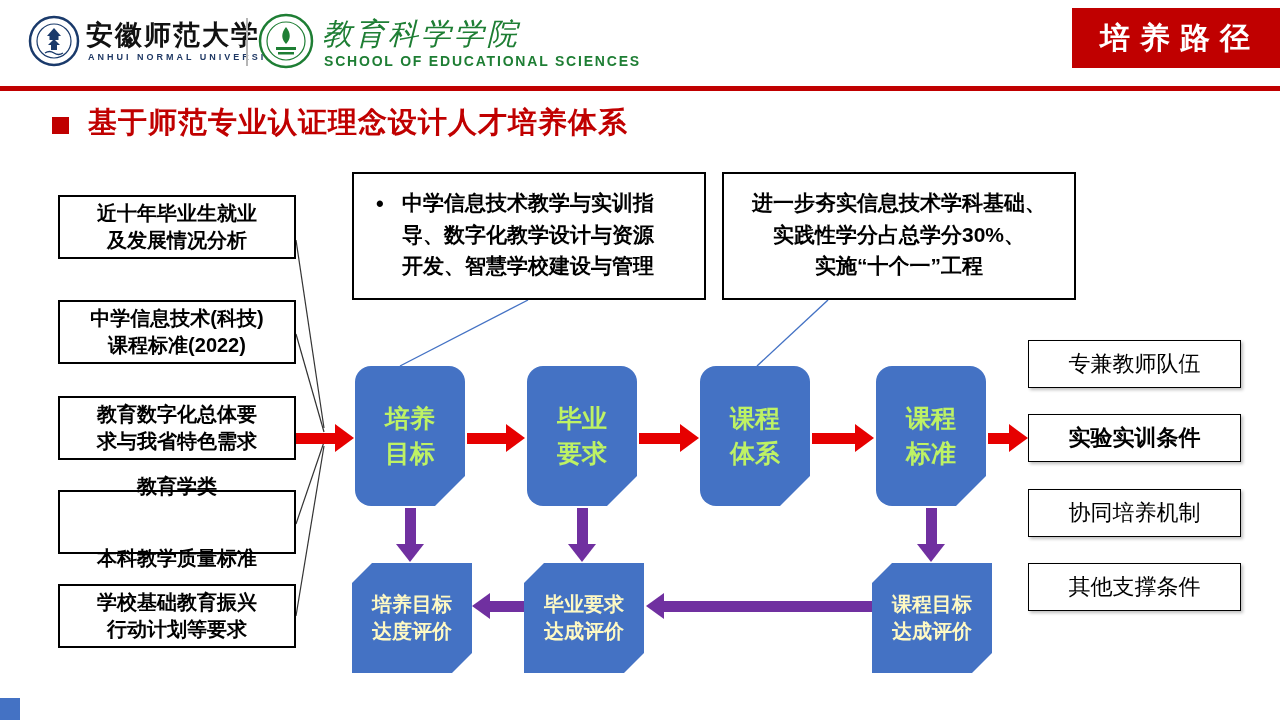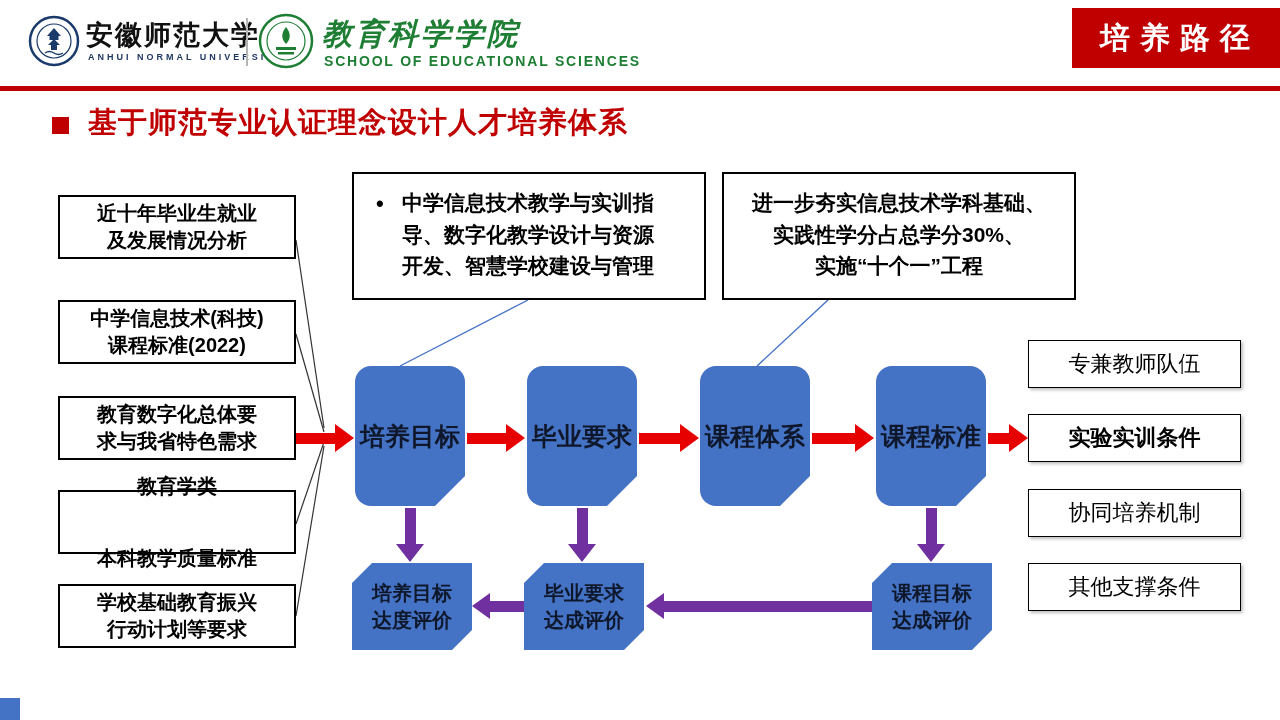--- a/index.html
+++ b/index.html
@@ -5,21 +5,21 @@
   html,body{margin:0;padding:0;background:#888;}
   .slide{
     position:relative;width:1280px;height:720px;background:#ffffff;
     font-family:"Liberation Sans","DejaVu Sans",sans-serif;overflow:hidden;margin:0 auto;
   }
   
   .emblem{position:absolute;}
   .univ-name{position:absolute;left:86px;top:17px;font-size:27px;font-weight:700;color:#111;letter-spacing:2px;font-family:"Liberation Serif","DejaVu Serif",serif;}
   .univ-en{position:absolute;left:88px;top:52px;font-size:9px;color:#1f3864;letter-spacing:3px;font-weight:700;}
   .logo-divider{position:absolute;left:246px;top:18px;width:2px;height:48px;background:#b5b5b5;}
-  .school-name{position:absolute;left:322px;top:14px;font-size:30px;font-weight:700;color:#1e7e34;letter-spacing:3px;font-family:"Liberation Serif","DejaVu Serif",serif;font-style:italic;}
+  .school-name{position:absolute;left:322px;top:14px;font-size:30px;font-weight:400;color:#1e7e34;letter-spacing:3px;font-family:"Liberation Serif","DejaVu Serif",serif;font-style:italic;}
   .school-en{position:absolute;left:324px;top:53px;font-size:14px;color:#1e7e34;letter-spacing:1.8px;font-weight:700;}
   .badge{
     position:absolute;right:0;top:8px;width:208px;height:60px;background:#c00000;
     color:#fff;font-size:30px;font-weight:700;letter-spacing:10px;
     display:flex;align-items:center;justify-content:center;padding-left:8px;box-sizing:border-box;
   }
   .top-rule{position:absolute;left:0;top:86px;width:1280px;height:5px;background:#c00000;}
   
   .title-bullet{position:absolute;left:52px;top:117px;width:17px;height:17px;background:#c00000;}
   .page-title{position:absolute;left:88px;top:103px;font-size:29px;font-weight:700;color:#c00000;letter-spacing:1px;}
@@ -39,28 +39,28 @@
     box-sizing:border-box;font-size:21px;font-weight:700;color:#000;line-height:1.5;
   }
   .callout .bullet{position:absolute;left:22px;top:13px;font-size:22px;}
   .callout .c-lines{position:absolute;left:48px;top:13px;text-align:right;}
   .callout .c-lines-center{position:absolute;left:0;top:13px;width:100%;text-align:center;}
   
   .node{
     position:absolute;top:366px;width:110px;height:140px;background:#4472c4;
     border-radius:16px;
     clip-path:polygon(0 0,100% 0,100% calc(100% - 30px),calc(100% - 30px) 100%,0 100%);
-    display:flex;align-items:center;justify-content:center;
-    color:#0f172a;font-size:25px;font-weight:700;line-height:1.4;text-align:center;
+    display:flex;flex-direction:column;align-items:center;justify-content:center;
+    color:#bef264;font-size:25px;font-weight:700;line-height:1.4;text-align:center;
   }
   .ebox{
-    position:absolute;top:563px;width:120px;height:87px;background:#4472c4;
+    position:absolute;top:563px;width:120px;height:110px;background:#4472c4;
     clip-path:polygon(20px 0,100% 0,100% calc(100% - 20px),calc(100% - 20px) 100%,0 100%,0 20px);
     display:flex;flex-direction:column;align-items:center;justify-content:center;
-    color:#0f172a;font-size:20px;font-weight:700;line-height:1.35;text-align:center;
+    color:#fef9c3;font-size:20px;font-weight:700;line-height:1.35;text-align:center;
   }
   
   .arrow-r{position:absolute;height:28px;display:flex;align-items:center;}
   .arrow-r .bar{flex:1;height:11px;background:#e60000;}
   .arrow-r .head{width:0;height:0;border-top:14px solid transparent;border-bottom:14px solid transparent;border-left:19px solid #e60000;}
   .arrow-d{position:absolute;width:28px;display:flex;flex-direction:column;align-items:center;}
   .arrow-d .bar{width:11px;flex:1;background:#7030a0;}
   .arrow-d .head{width:0;height:0;border-left:14px solid transparent;border-right:14px solid transparent;border-top:18px solid #7030a0;}
   .arrow-l{position:absolute;height:26px;display:flex;align-items:center;}
   .arrow-l .head{width:0;height:0;border-top:13px solid transparent;border-bottom:13px solid transparent;border-right:18px solid #7030a0;}

